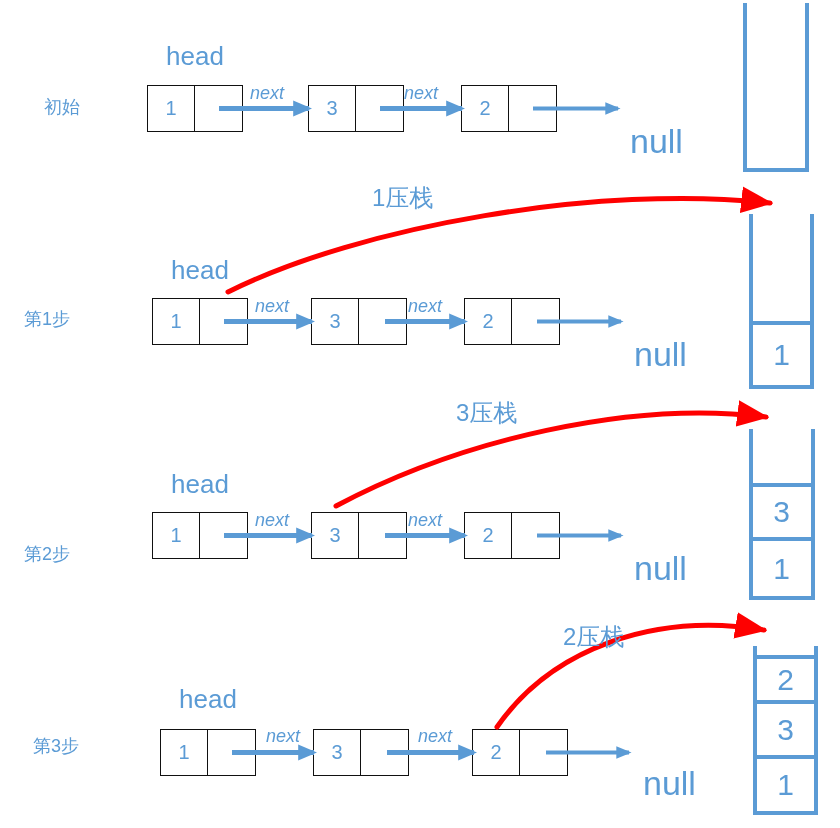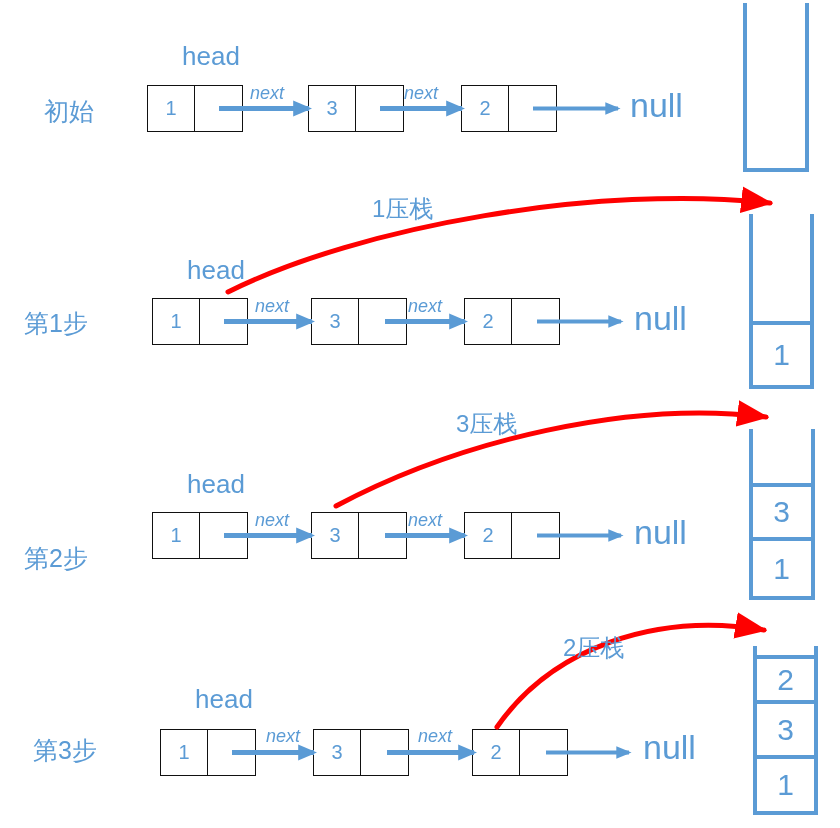--- a/index.html
+++ b/index.html
@@ -11,25 +11,25 @@
   #canvas{
     position:relative;width:840px;height:828px;background:#ffffff;overflow:hidden;
     font-family:"Liberation Sans","DejaVu Sans",sans-serif;
   }
   #shapes{position:absolute;left:0;top:0;z-index:3;pointer-events:none;}
   .blue-stroke{stroke:var(--blue,#5B9BD5);fill:none;}
   .red-stroke{stroke:var(--red,#FE0000);fill:none;}
   .blue-fill{fill:var(--blue,#5B9BD5);}
   .red-fill{fill:var(--red,#FE0000);}
   .lbl{position:absolute;color:var(--blue,#5B9BD5);z-index:4;white-space:nowrap;line-height:1.15;}
-  .step{font-size:25px;text-align:right;}
-  .head{font-size:26px;margin-left:16px;}
+  .step{font-size:18px;text-align:right;}
+  .head{font-size:26px;}
   .next{font-size:18px;font-style:italic;}
-  .nul{font-size:34px;}
-  .push{font-size:24px;margin-top:11px;}
+  .nul{font-size:34px;margin-top:36px;}
+  .push{font-size:24px;}
   .node{
     position:absolute;width:96px;height:47px;z-index:2;
     border:1.5px solid var(--border,#111);background:transparent;box-sizing:border-box;
   }
   .node .val{
     position:absolute;left:0;top:0;width:47px;height:100%;box-sizing:border-box;
     border-right:1.5px solid var(--border,#111);
     display:flex;align-items:center;justify-content:center;
     color:var(--blue,#5B9BD5);font-size:20px;
   }

